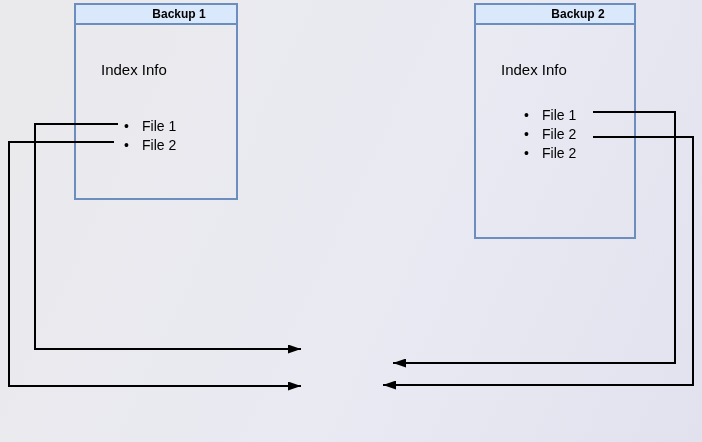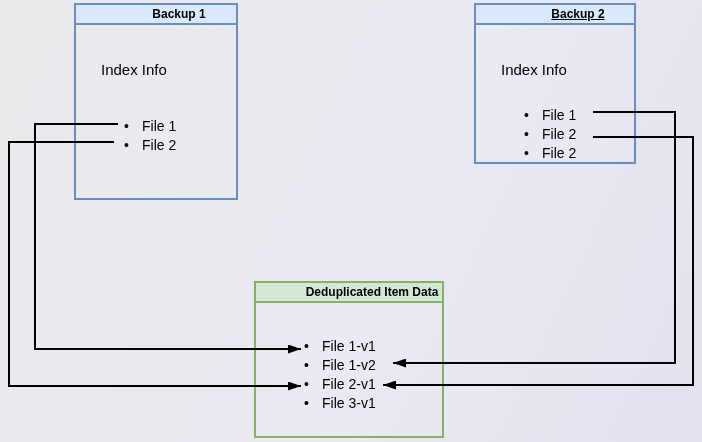--- a/index.html
+++ b/index.html
@@ -44,21 +44,21 @@
     padding-left:18px;
     font-size:14px;line-height:19px;
     white-space:nowrap;
   }
   ul.file-list li::before{
     content:"\2022";
     position:absolute;left:0;top:0;
     font-size:14px;
   }
   #backup1-box{left:74px;top:3px;width:164px;height:197px;}
-  #backup2-box{left:474px;top:3px;width:162px;height:161px;text-decoration:underline;}
+  #backup2-box{left:474px;top:3px;width:162px;height:236px;}
   #dedup-box{left:254px;top:281px;width:190px;height:157px;}
   #backup1-box ul.file-list{top:112px;}
   #backup2-box ul.file-list{top:101px;}
   #dedup-box ul.file-list{top:54px;}
   svg.connector-layer{
     position:absolute;left:0;top:0;width:702px;height:442px;
     pointer-events:none;
   }
 </style>
 </head>
@@ -82,31 +82,20 @@
       <span>Backup 2</span>
     </div>
     <div class="index-label">Index Info</div>
     <ul class="file-list">
       <li>File 1</li>
       <li>File 2</li>
       <li>File 2</li>
     </ul>
   </div>
 
-  <div class="box green" id="dedup-box">
-    <div class="box-header">
-      <span>Deduplicated Item Data</span>
-    </div>
-    <ul class="file-list">
-      <li>File 1-v1</li>
-      <li>File 1-v2</li>
-      <li>File 2-v1</li>
-      <li>File 3-v1</li>
-    </ul>
-  </div>
 
   <svg class="connector-layer" viewBox="0 0 702 442" xmlns="http://www.w3.org/2000/svg">
     <defs>
       <marker id="arrow" markerUnits="userSpaceOnUse" markerWidth="13" markerHeight="9" refX="13" refY="4.5" orient="auto">
         <path id="arrow-path" d="M0,0 L13,4.5 L0,9 Z" fill="#000000"></path>
       </marker>
     </defs>
   <polyline points="118,124 35,124 35,349 301,349" fill="none" stroke="#000000" stroke-width="2" marker-end="url(#arrow)"></polyline>
       <polyline points="114,142 9,142 9,386 301,386" fill="none" stroke="#000000" stroke-width="2" marker-end="url(#arrow)"></polyline>
       <polyline points="593,112 675,112 675,363 393,363" fill="none" stroke="#000000" stroke-width="2" marker-end="url(#arrow)"></polyline>

